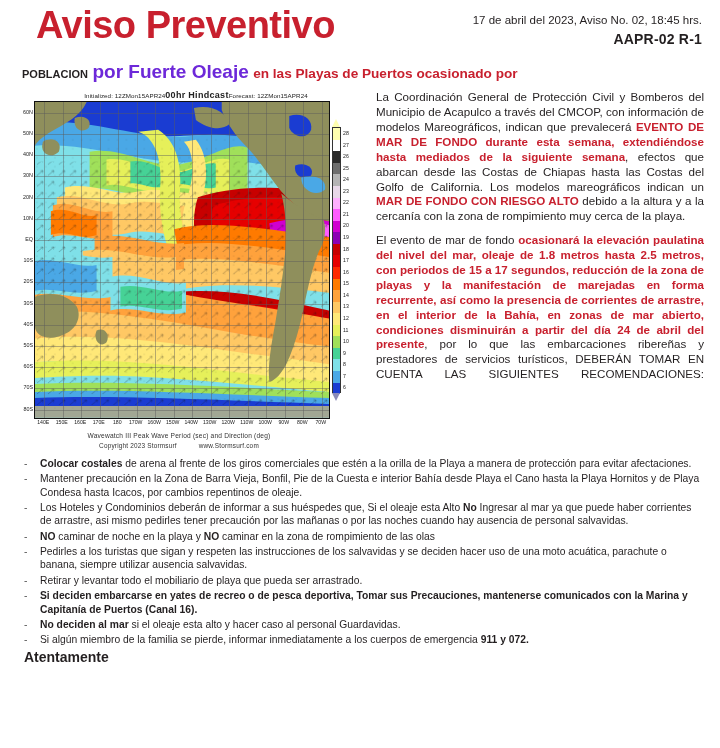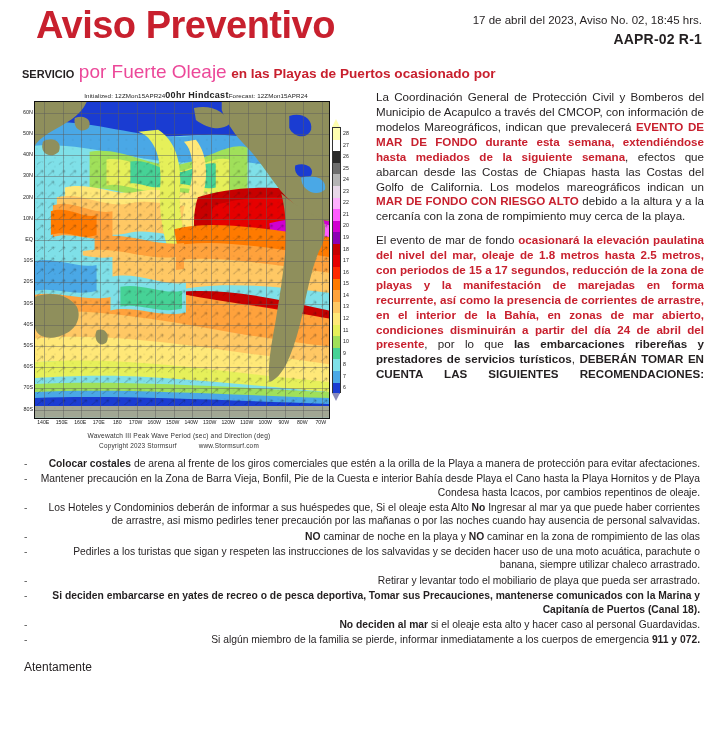--- a/index.html
+++ b/index.html
@@ -25,21 +25,21 @@
   .hdr-code{font-size:14px;font-weight:bold;color:#231f20;margin-top:5px;letter-spacing:.2px;}
 
   .sub{padding:0 4px 0 8px;}
   .sub-l1{
     font-size:12.6px;font-weight:bold;color:#231f20;
     text-align:justify;text-align-last:justify;
     line-height:1.28;
   }
   .sub-l2{line-height:1.22;margin-top:2px;}
   .sub-sv{font-size:11px;font-weight:bold;color:#231f20;}
-  .sub-big{font-size:19px;font-weight:normal;color:#ec4899;}
+  .sub-big{font-size:19px;font-weight:bold;color:#6d28d9;}
   .sub-med{font-size:13.6px;font-weight:bold;color:#c8202e;}
   .sub-l3{font-size:13.6px;font-weight:bold;color:#c8202e;line-height:1.15;margin-top:1px;}
 
   
   .body{display:flex;margin-top:7px;}
   .chart-col{width:352px;flex:0 0 352px;}
   .text-col{flex:1;padding-left:10px;padding-right:2px;}
 
   
   .chart{position:relative;width:348px;}
@@ -70,47 +70,47 @@
   .grid-v{width:1px;top:0;bottom:0;}
   .grid-h{height:1px;left:0;right:0;}
 
   
   .para{
     font-size:11.6px;line-height:1.285;
     text-align:justify;color:#231f20;margin-bottom:9px;
   }
   .para.p2{margin-bottom:0;}
   .r{color:#c8202e;font-weight:bold;}
-  .b{font-weight:bold;color:#231f20;}
+  .b{font-weight:normal;color:#231f20;}
   .just-all{text-align:justify;text-align-last:justify;}
 
   
   .recs{margin-top:6px;padding:0 6px 0 10px;}
   .rec{display:flex;font-size:10.3px;line-height:1.33;margin-bottom:1.5px;color:#231f20;}
   .dash{width:16px;flex:0 0 16px;color:#555;}
-  .rtxt{flex:1;text-align:right;}
+  .rtxt{flex:1;text-align:left;}
   .rtxt b{font-weight:bold;}
-  .foot{margin-top:13px;padding-left:10px;font-size:12px;font-weight:normal;color:#231f20;}
+  .foot{margin-top:2px;padding-left:10px;font-size:14px;font-weight:bold;color:#231f20;}
 </style>
 </head>
 <body>
 
 <div class="page">
 
   <div class="hdr">
     <div class="hdr-title">Aviso Preventivo</div>
     <div class="hdr-meta">
       <div class="hdr-date">17 de abril del 2023, Aviso No. 02, 18:45 hrs.</div>
       <div class="hdr-code">AAPR-02 R-1</div>
     </div>
   </div>
 
   <div class="sub">
     <div class="sub-l2">
-      <span class="sub-sv">SERVICIO</span>
+      <span class="sub-sv">POBLACION</span>
       <span class="sub-big">por Fuerte Oleaje</span>
       <span class="sub-med">en las Playas de Puertos ocasionado por</span>
     </div>
   </div>
 
   <div class="body">
 
     <div class="chart-col">
       <div class="chart">
 
@@ -366,29 +366,29 @@
       <div class="rec">
         <div class="dash">-</div>
         <div class="rtxt">Los Hoteles y Condominios deberán de informar a sus huéspedes que, Si el oleaje esta Alto <b>No</b> Ingresar al mar ya que puede haber corrientes de arrastre, asi mismo pedirles tener precaución por las mañanas o por las noches cuando hay ausencia de personal salvavidas.</div>
       </div>
       <div class="rec">
         <div class="dash">-</div>
         <div class="rtxt"><b>NO</b> caminar de noche en la playa y <b>NO</b> caminar en la zona de rompimiento de las olas</div>
       </div>
       <div class="rec">
         <div class="dash">-</div>
-        <div class="rtxt">Pedirles a los turistas que sigan y respeten las instrucciones de los salvavidas y se deciden hacer uso de una moto acuática, parachute o banana, siempre utilizar chaleco arrastrado.</div>
+        <div class="rtxt">Pedirles a los turistas que sigan y respeten las instrucciones de los salvavidas y se deciden hacer uso de una moto acuática, parachute o banana, siempre utilizar ausencia salvavidas.</div>
       </div>
       <div class="rec">
         <div class="dash">-</div>
         <div class="rtxt">Retirar y levantar todo el mobiliario de playa que pueda ser arrastrado.</div>
       </div>
       <div class="rec">
         <div class="dash">-</div>
-        <div class="rtxt"><b>Si deciden embarcarse en yates de recreo o de pesca deportiva, Tomar sus Precauciones, mantenerse comunicados con la Marina y Capitanía de Puertos (Canal 18).</b></div>
+        <div class="rtxt"><b>Si deciden embarcarse en yates de recreo o de pesca deportiva, Tomar sus Precauciones, mantenerse comunicados con la Marina y Capitanía de Puertos (Canal 16).</b></div>
       </div>
       <div class="rec">
         <div class="dash">-</div>
         <div class="rtxt"><b>No deciden al mar</b> si el oleaje esta alto y hacer caso al personal Guardavidas.</div>
       </div>
       <div class="rec">
         <div class="dash">-</div>
         <div class="rtxt">Si algún miembro de la familia se pierde, informar inmediatamente a los cuerpos de emergencia <b>911 y 072.</b></div>
       </div>
     </div>

